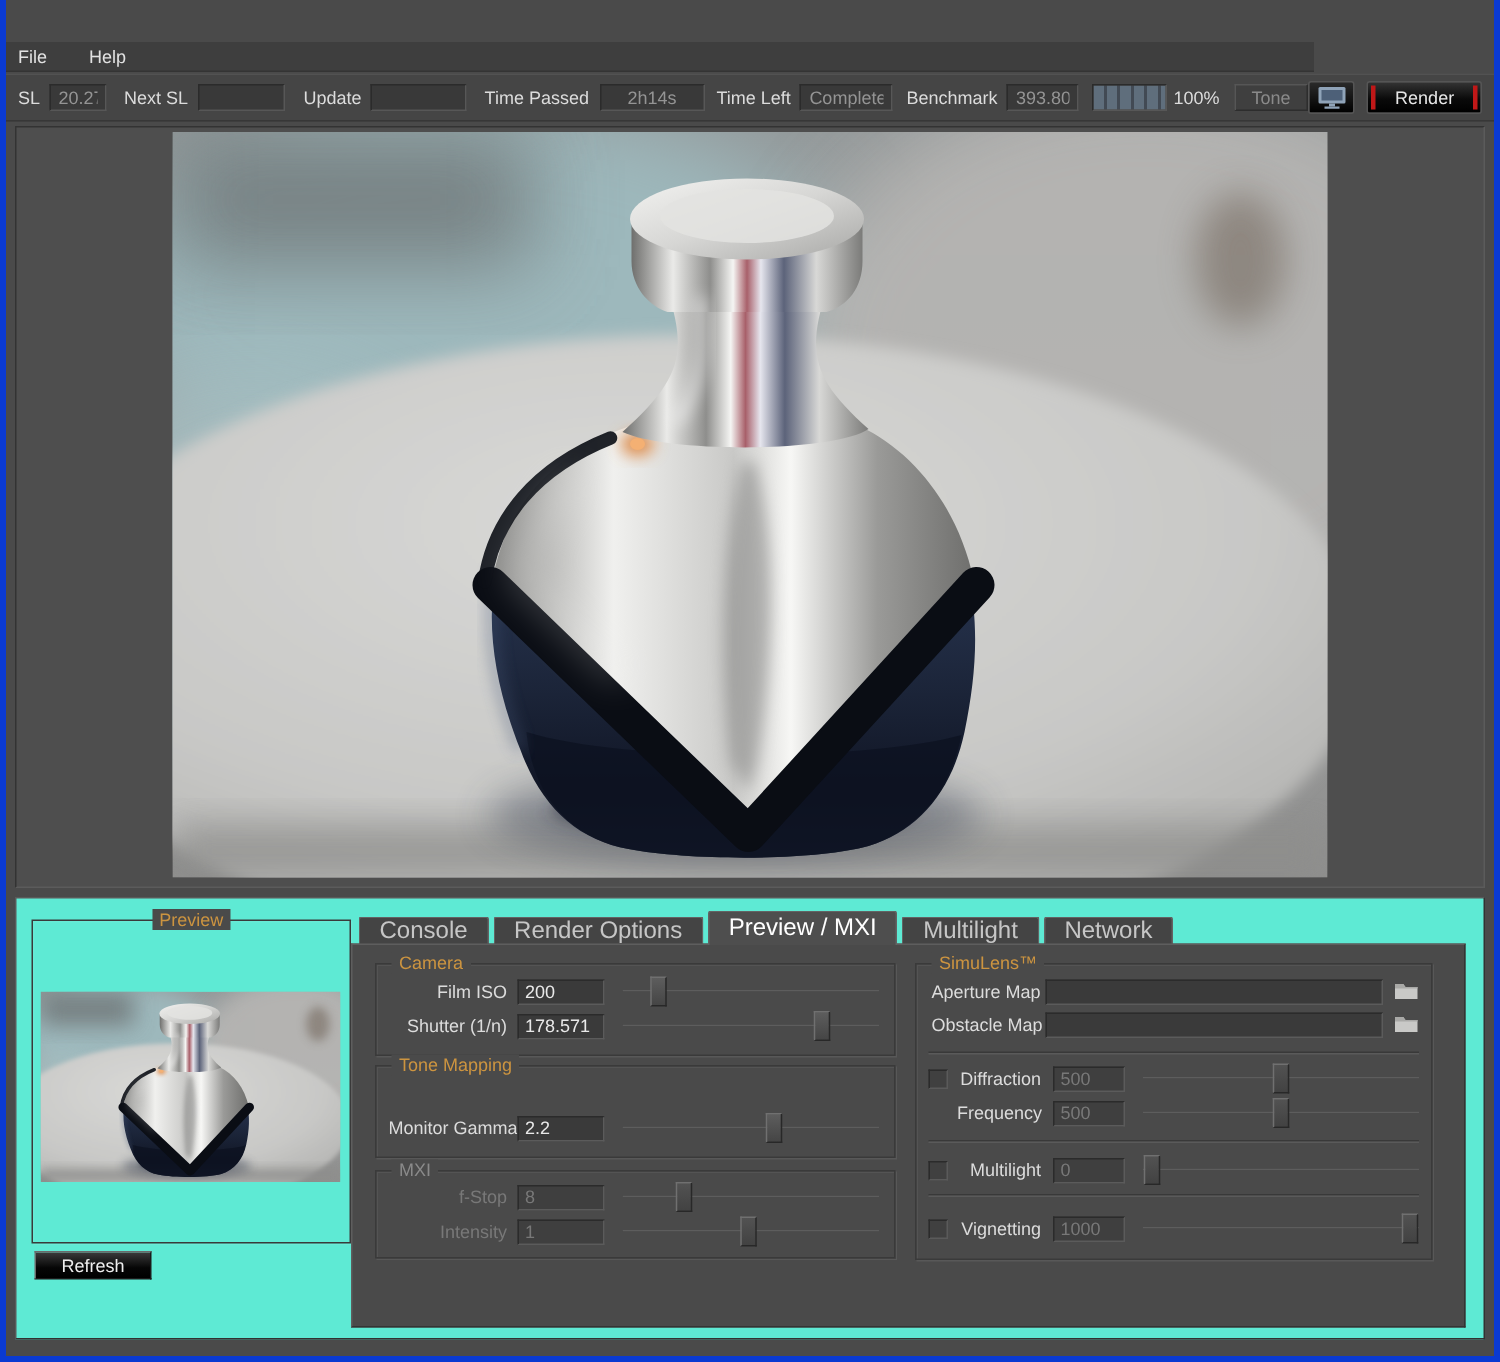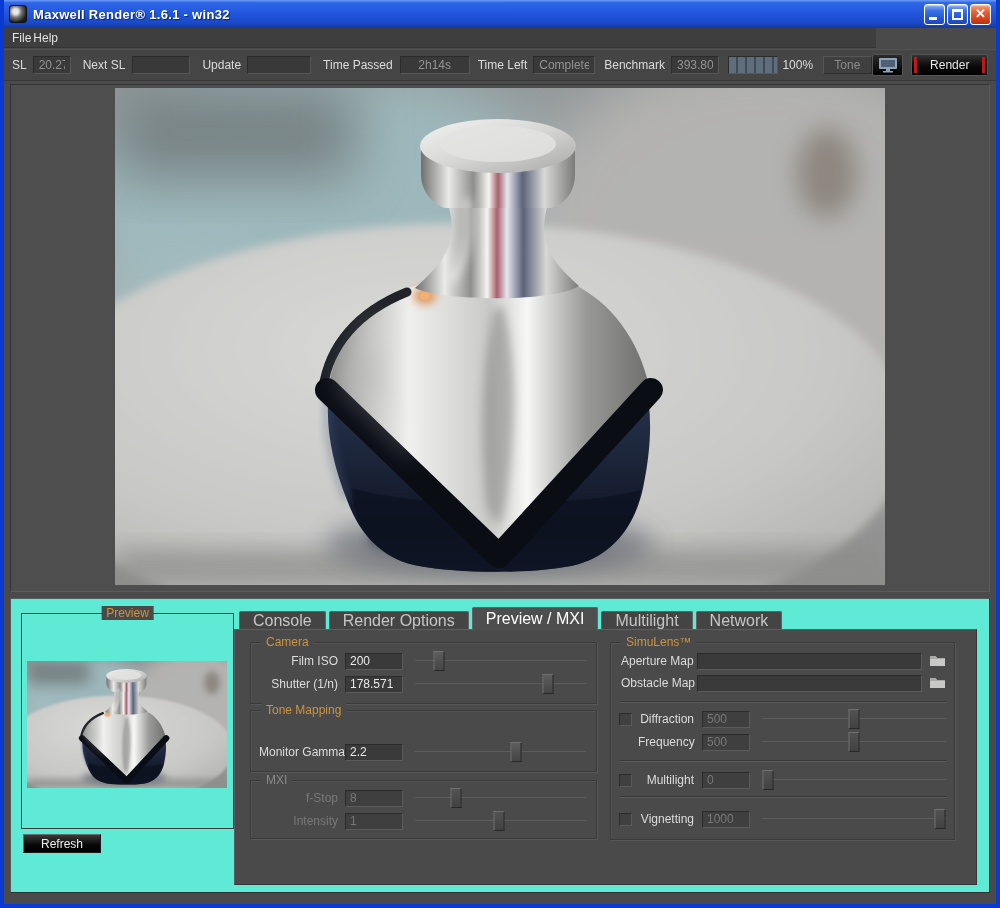--- a/index.html
+++ b/index.html
@@ -34,21 +34,21 @@
   }
   .wbtn.close { background:linear-gradient(180deg,#f4a183 0%,#e8653a 35%,#d8431c 70%,#b53312 100%); }
   .glyph-min { position:absolute; left:4px; bottom:4px; width:8px; height:3px; background:#fff; }
   .glyph-max { position:absolute; left:4px; top:4px; width:11px; height:11px; border:2px solid #fff; border-top-width:3px; }
   .glyph-close { position:absolute; left:0; top:1px; width:100%; text-align:center; color:#fff; font-size:13px; font-weight:bold; }
 
   
   .menubar {
     position:absolute; left:0; top:28px; width:872px; height:20px;
     background:#3e3e3e; border-bottom:1px solid #343434;
-    display:flex; align-items:center; padding:0 8px; gap:2px;
+    display:flex; align-items:center; padding:0 8px; gap:28px;
   }
   .menu-item { color:#e2e2e2; font-size:12px; }
 
   
   .toolbar {
     position:absolute; left:0; top:49px; width:992px; height:32px;
     background:#454545; border-top:1px solid #525252; border-bottom:1px solid #373737;
     display:flex; align-items:center; padding:0 8px;
   }
   .tlabel { font-size:12px; color:#dcdcdc; white-space:nowrap; }
@@ -245,35 +245,20 @@
       <ellipse cx="383" cy="58" rx="78" ry="27" fill="url(#gCapTop)"></ellipse>
       <ellipse cx="383" cy="56" rx="58" ry="18" fill="#e3e3e1" opacity="0.85"></ellipse>
       <path d="M352,110 C356,150 352,170 336,194" stroke="#ffffff" stroke-width="8" opacity="0.5" fill="none" filter="url(#b5)"></path>
       <path d="M268,230 C250,252 238,276 232,296 L300,362" stroke="#f2f2f0" stroke-width="14" opacity="0.3" fill="none" filter="url(#b12)"></path>
     </symbol>
   </defs>
 </svg>
 
 <div class="window">
 
-  <div class="titlebar">
-    <div class="app-icon"></div>
-    <span class="title-text">Maxwell Render® 1.6.1 - win32</span>
-    <div class="win-controls">
-      <div class="wbtn">
-          <span class="glyph-min"></span>
-        </div>
-      <div class="wbtn">
-          <span class="glyph-max"></span>
-        </div>
-      <div class="wbtn close">
-          <span class="glyph-close">✕</span>
-        </div>
-    </div>
-  </div>
 
   <div class="menubar">
     <span class="menu-item">File</span>
     <span class="menu-item">Help</span>
   </div>
 
   <div class="toolbar">
     <span class="tlabel">SL</span>
     <input class="tfield" style="width: 38px; margin-left: 6px;" value="20.27">
     <span class="tlabel" style="margin-left:12px;">Next SL</span>

